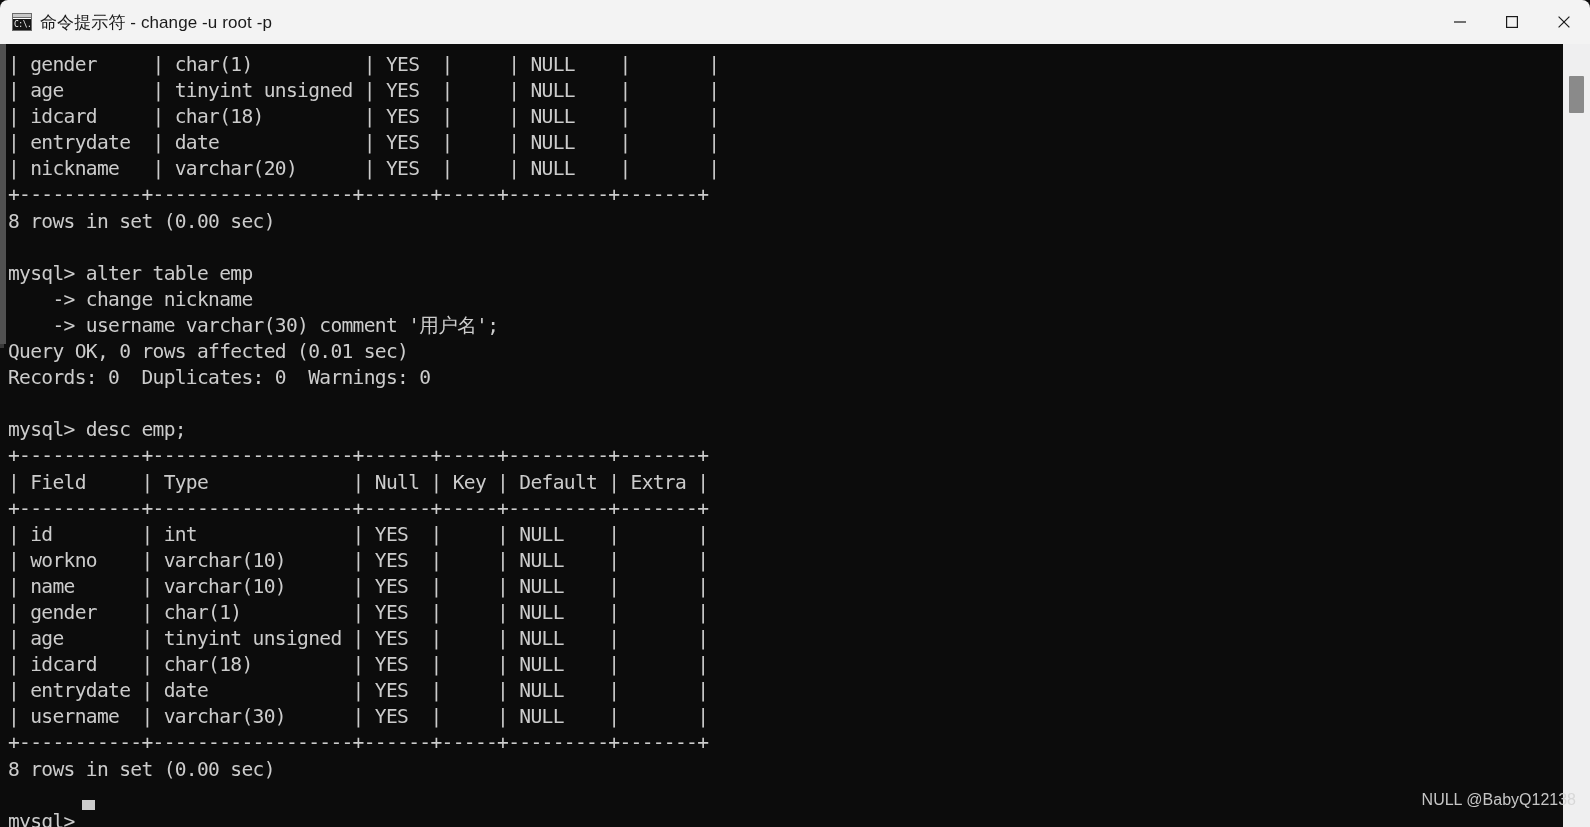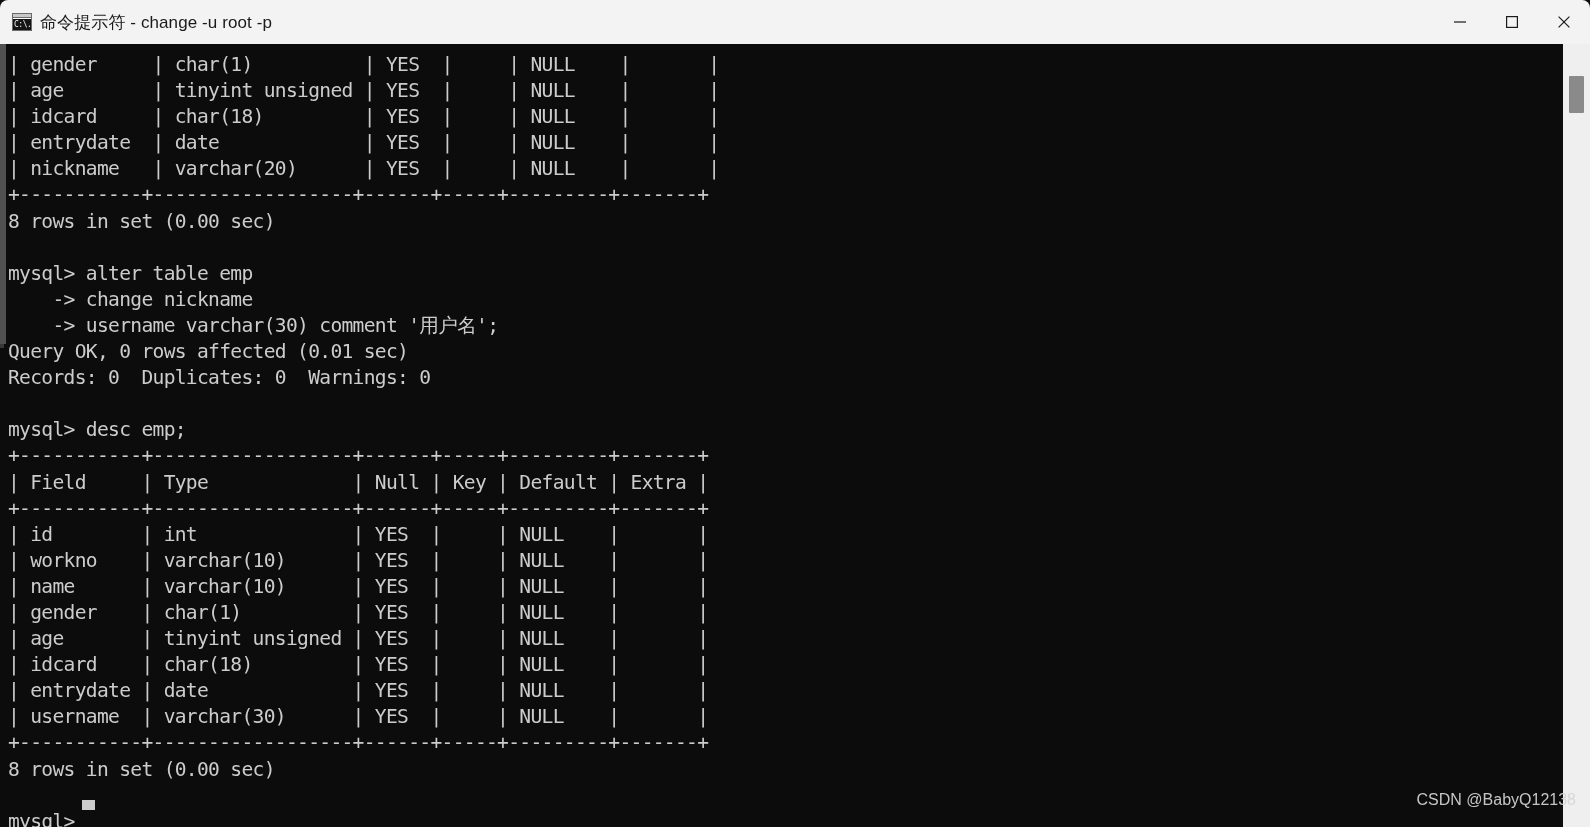--- a/index.html
+++ b/index.html
@@ -250,15 +250,15 @@
   </div>
 
   <div id="left-artifact"></div>
   <div id="left-artifact2"></div>
   <div id="cursor"></div>
 
   <div id="scrollbar">
     <div id="scroll-thumb"></div>
   </div>
 
-  <div id="watermark">CSDN @BabyQ12138</div>
+  <div id="watermark">NULL @BabyQ12138</div>
 
 </div>
 
 </body></html>

